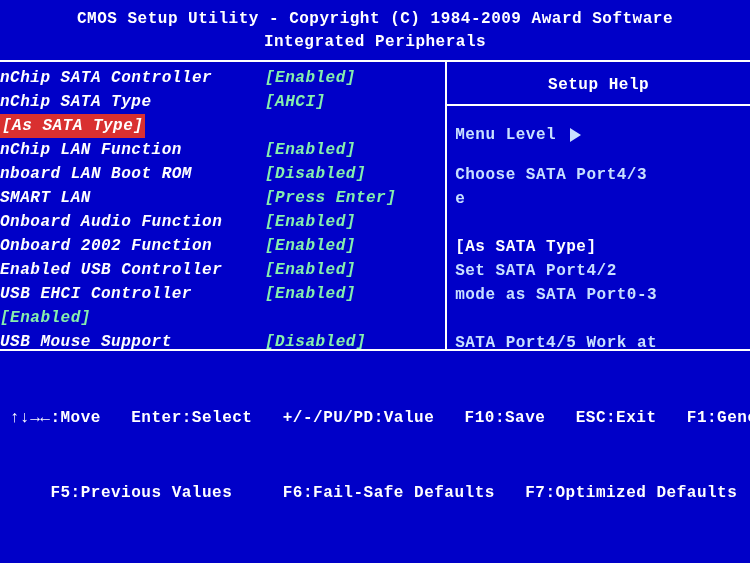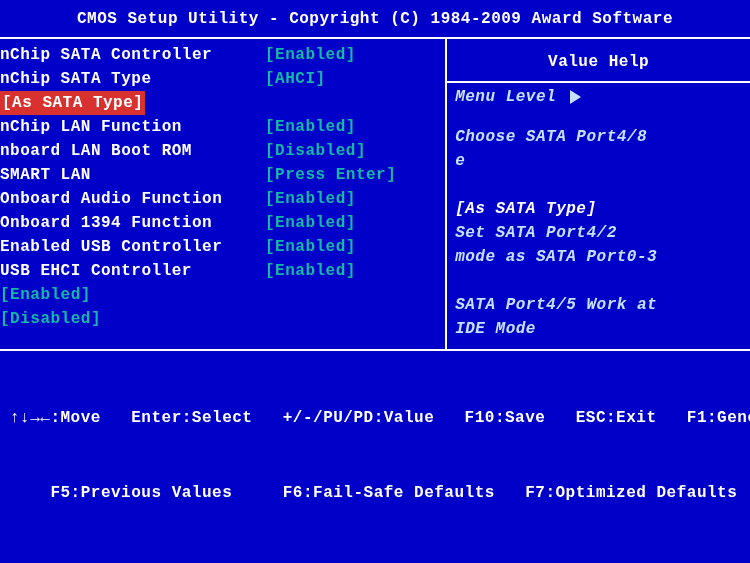--- a/index.html
+++ b/index.html
@@ -42,36 +42,36 @@
     display: flex;
     flex-direction: column;
     overflow: hidden;
   }
   .right-title {
     text-align: center;
     padding: 14px 0 10px 0;
     border-bottom: 2px solid #fff;
   }
   .right-body {
-    padding: 2px 8px;
+    padding: 17px 8px;
     line-height: 1.5;
     color: #c8e0ff;
-    font-style: italic;
   }
   .setting-row {
     display: flex;
     white-space: pre;
     line-height: 1.5;
     padding-left: 0;
+    font-style: italic;
   }
   .setting-label {
     flex: 0 0 265px;
     color: #fff;
   }
-  .setting-value { color: #14b8a6; }
+  .setting-value { color: #86efac; }
   .setting-value.selected {
     background: #d93030;
     color: #fff;
     padding: 0 2px;
   }
   .highlight { color: #fff; }
   .menu-level-row {
     display: flex;
     align-items: center;
     gap: 14px;
@@ -94,48 +94,49 @@
   }
   .pre { white-space: pre; }
 </style>
 </head>
 <body>
 
 <div class="screen">
 
   <div class="header">
     <div>CMOS Setup Utility - Copyright (C) 1984-2009 Award Software</div>
+    <div>Integrated Peripherals</div>
   </div>
 
   <div class="main">
 
     <div class="left-pane" id="left-pane">
 
     <div class="setting-row"><span class="setting-label">nChip SATA Controller</span><span class="setting-value">[Enabled]</span></div>
         <div class="setting-row"><span class="setting-label">nChip SATA Type</span><span class="setting-value">[AHCI]</span></div>
         <div class="setting-row"><span class="setting-value selected">[As SATA Type]</span></div>
         <div class="setting-row"><span class="setting-label">nChip LAN Function</span><span class="setting-value">[Enabled]</span></div>
         <div class="setting-row"><span class="setting-label">nboard LAN Boot ROM</span><span class="setting-value">[Disabled]</span></div>
         <div class="setting-row"><span class="setting-label">SMART LAN</span><span class="setting-value">[Press Enter]</span></div>
         <div class="setting-row"><span class="setting-label">Onboard Audio Function</span><span class="setting-value">[Enabled]</span></div>
-        <div class="setting-row"><span class="setting-label">Onboard 1394 Function</span><span class="setting-value">[Enabled]</span></div>
+        <div class="setting-row"><span class="setting-label">Onboard 2002 Function</span><span class="setting-value">[Enabled]</span></div>
         <div class="setting-row"><span class="setting-label">Enabled USB Controller</span><span class="setting-value">[Enabled]</span></div>
         <div class="setting-row"><span class="setting-label">USB EHCI Controller</span><span class="setting-value">[Enabled]</span></div>
         <div class="setting-row"><span class="setting-value">[Enabled]</span></div>
-        <div class="setting-row"><span class="setting-value">[Disabled]</span></div>
+        <div class="setting-row"><span class="setting-label">USB Mouse Support</span><span class="setting-value">[Disabled]</span></div>
       </div>
 
     <div class="right-pane">
-      <div class="right-title">Value Help</div>
+      <div class="right-title">Setup Help</div>
       <div class="right-body">
         <div class="menu-level-row">
           <span>Menu Level</span>
           <span class="arrow"></span>
         </div>
-        <div class="pre">Choose SATA Port4/8
+        <div class="pre">Choose SATA Port4/3
 e</div>
         <br>
         <div class="highlight">[As SATA Type]</div>
         <div class="pre">Set SATA Port4/2
 mode as SATA Port0-3</div>
         <br>
         <div class="pre">SATA Port4/5 Work at
 IDE Mode</div>
       </div>
     </div>

